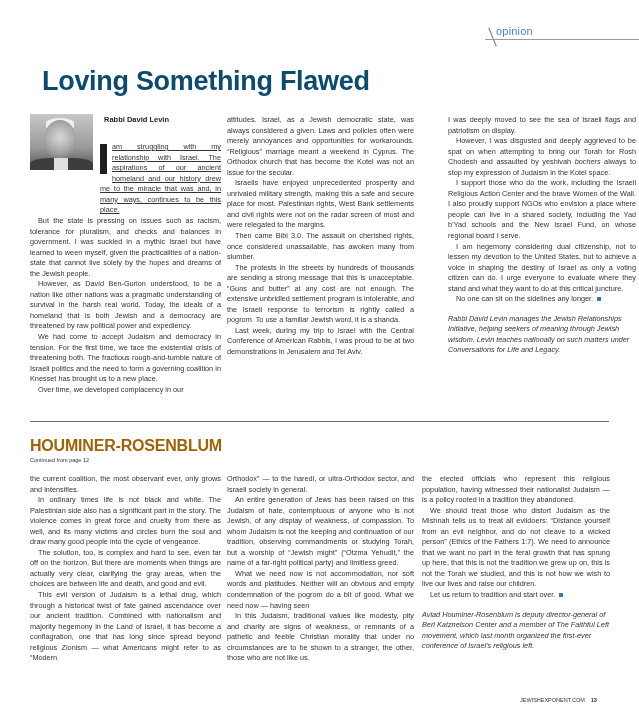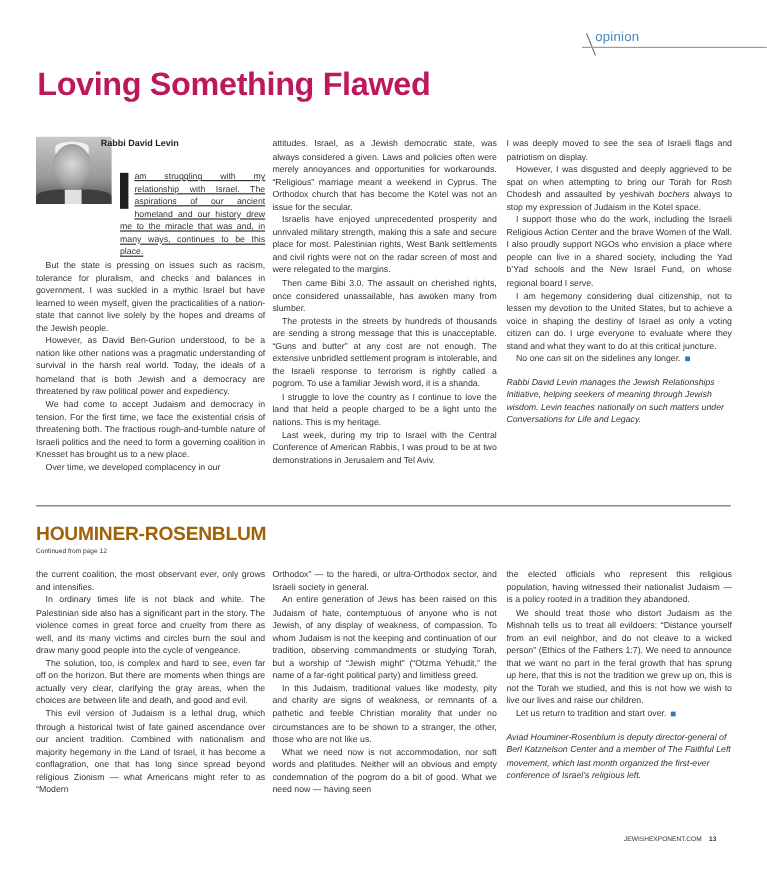--- a/index.html
+++ b/index.html
@@ -3,32 +3,32 @@
 <meta charset="utf-8">
 <style>
   html, body { margin: 0; padding: 0; background: #ffffff; }
   body { width: 639px; height: 727px; position: relative; overflow: hidden;
          font-family: "Liberation Sans", sans-serif; color: #2b2b2b; }
   .section-tag { position: absolute; left: 485px; top: 30px; width: 185px; height: 14px; }
   .section-tag .label { position: absolute; left: 11px; top: -5px; font-size: 11px; color: #4a86c0; letter-spacing: 0.2px; }
   .section-tag .rule { position: absolute; left: 0; right: 30px; top: 9px; border-top: 1px solid #9a9a9a; }
   .section-tag .slash { position: absolute; left: 7px; top: -3px; width: 1px; height: 20px; background: #777; transform: rotate(-22deg); }
 
-  .headline { position: absolute; left: 31px; top: 55px; font-size: 27px; font-weight: bold; color: #be185d;
-              letter-spacing: -0.3px; margin: 0; }
+  .headline { position: absolute; left: 31px; top: 55px; font-size: 27px; font-weight: bold; color: #0c4a6e;
+              letter-spacing: -0.3px; margin: 11px; }
 
   .photo { position: absolute; left: 30px; top: 114px; width: 63px; height: 56px; overflow: hidden;
            background: linear-gradient(180deg, #c8c8c8 0%, #9a9a9a 60%, #505050 100%); }
   .photo .head { position: absolute; left: 14px; top: 6px; width: 32px; height: 38px; border-radius: 50% 50% 45% 45%;
                  background: radial-gradient(circle at 50% 45%, #d8d8d8 0%, #a8a8a8 55%, #6a6a6a 100%); }
   .photo .hair { position: absolute; left: 16px; top: 4px; width: 28px; height: 10px; border-radius: 50% 50% 0 0; background: #efefef; }
   .photo .body { position: absolute; left: 0; top: 44px; width: 63px; height: 20px; background: #3d3d3d; border-radius: 30% 30% 0 0; }
   .photo .collar { position: absolute; left: 24px; top: 44px; width: 14px; height: 14px; background: #e0e0e0; }
 
-  .byline { position: absolute; left: 84px; top: 115px; font-size: 7.5px; font-weight: bold; color: #222; }
+  .byline { position: absolute; left: 104px; top: 115px; font-size: 7.5px; font-weight: bold; color: #222; }
 
   .col { position: absolute; font-size: 7.3px; line-height: 10.55px; text-align: justify; color: #333; }
   .col p { margin: 0; text-indent: 8px; }
   .col p.noindent { text-indent: 0; }
   .col .bio { font-style: italic; text-indent: 0; margin-top: 9px; text-align: left; }
   .end-mark { display: inline-block; width: 4px; height: 4px; background: #3b76b0; margin-left: 4px; vertical-align: middle; }
 
   .dropcap-wrap { position: absolute; left: 100px; top: 142px; width: 121px; font-size: 7.3px; line-height: 10.55px; text-align: justify; color: #333; text-decoration: underline; }
   .dropcap { float: left; width: 7px; height: 30px; background: #1f1f1f; margin: 2px 5px 0 0; }
 
@@ -69,25 +69,24 @@
   <p>However, as David Ben-Gurion understood, to be a nation like other nations was a pragmatic understanding of survival in the harsh real world. Today, the ideals of a homeland that is both Jewish and a democracy are threatened by raw political power and expediency.</p>
   <p>We had come to accept Judaism and democracy in tension. For the first time, we face the existential crisis of threatening both. The fractious rough-and-tumble nature of Israeli politics and the need to form a governing coalition in Knesset has brought us to a new place.</p>
   <p>Over time, we developed complacency in our</p>
 </div>
 
 <div class="col" style="left:227px; top:115px; width:187px;">
   <p class="noindent">attitudes. Israel, as a Jewish democratic state, was always considered a given. Laws and policies often were merely annoyances and opportunities for workarounds. “Religious” marriage meant a weekend in Cyprus. The Orthodox church that has become the Kotel was not an issue for the secular.</p>
   <p>Israelis have enjoyed unprecedented prosperity and unrivaled military strength, making this a safe and secure place for most. Palestinian rights, West Bank settlements and civil rights were not on the radar screen of most and were relegated to the margins.</p>
   <p>Then came Bibi 3.0. The assault on cherished rights, once considered unassailable, has awoken many from slumber.</p>
   <p>The protests in the streets by hundreds of thousands are sending a strong message that this is unacceptable. “Guns and butter” at any cost are not enough. The extensive unbridled settlement program is intolerable, and the Israeli response to terrorism is rightly called a pogrom. To use a familiar Jewish word, it is a shanda.</p>
-  <p>I struggle to love the country as I continue to love the land that held a people charged to be a light unto the nations. This is my heritage.</p>
   <p>Last week, during my trip to Israel with the Central Conference of American Rabbis, I was proud to be at two demonstrations in Jerusalem and Tel Aviv.</p>
 </div>
 
-<div class="col" style="left:422px; top:115px; width:188px;">
+<div class="col" style="left:448px; top:115px; width:188px;">
   <p class="noindent">I was deeply moved to see the sea of Israeli flags and patriotism on display.</p>
   <p><span>However, I was disgusted and deeply aggrieved to be spat on when attempting to bring our Torah for Rosh Chodesh and assaulted by yeshivah </span><em>bochers</em><span> always to stop my expression of Judaism in the Kotel space.</span></p>
   <p>I support those who do the work, including the Israeli Religious Action Center and the brave Women of the Wall. I also proudly support NGOs who envision a place where people can live in a shared society, including the Yad b’Yad schools and the New Israel Fund, on whose regional board I serve.</p>
   <p>I am hegemony considering dual citizenship, not to lessen my devotion to the United States, but to achieve a voice in shaping the destiny of Israel as only a voting citizen can do. I urge everyone to evaluate where they stand and what they want to do at this critical juncture.</p>
   <p><span>No one can sit on the sidelines any longer.</span><span class="end-mark"></span></p>
   <p class="bio">Rabbi David Levin manages the Jewish Relationships Initiative, helping seekers of meaning through Jewish wisdom. Levin teaches nationally on such matters under Conversations for Life and Legacy.</p>
 </div>
 
 <div class="divider"></div>
 
@@ -97,22 +96,22 @@
 <div class="col" style="left:30px; top:474px; width:191px;">
   <p class="noindent">the current coalition, the most observant ever, only grows and intensifies.</p>
   <p>In ordinary times life is not black and white. The Palestinian side also has a significant part in the story. The violence comes in great force and cruelty from there as well, and its many victims and circles burn the soul and draw many good people into the cycle of vengeance.</p>
   <p>The solution, too, is complex and hard to see, even far off on the horizon. But there are moments when things are actually very clear, clarifying the gray areas, when the choices are between life and death, and good and evil.</p>
   <p>This evil version of Judaism is a lethal drug, which through a historical twist of fate gained ascendance over our ancient tradition. Combined with nationalism and majority hegemony in the Land of Israel, it has become a conflagration, one that has long since spread beyond religious Zionism — what Americans might refer to as “Modern</p>
 </div>
 
 <div class="col" style="left:227px; top:474px; width:187px;">
   <p class="noindent">Orthodox” — to the haredi, or ultra-Orthodox sector, and Israeli society in general.</p>
   <p>An entire generation of Jews has been raised on this Judaism of hate, contemptuous of anyone who is not Jewish, of any display of weakness, of compassion. To whom Judaism is not the keeping and continuation of our tradition, observing commandments or studying Torah, but a worship of “Jewish might” (“Otzma Yehudit,” the name of a far-right political party) and limitless greed.</p>
+  <p>What we need now is not accommodation, nor soft words and platitudes. Neither will an obvious and empty condemnation of the pogrom do a bit of good. What we need now — having seen</p>
   <p>In this Judaism, traditional values like modesty, pity and charity are signs of weakness, or remnants of a pathetic and feeble Christian morality that under no circumstances are to be shown to a stranger, the other, those who are not like us.</p>
-  <p>What we need now is not accommodation, nor soft words and platitudes. Neither will an obvious and empty condemnation of the pogrom do a bit of good. What we need now — having seen</p>
 </div>
 
 <div class="col" style="left:422px; top:474px; width:188px;">
   <p class="noindent">the elected officials who represent this religious population, having witnessed their nationalist Judaism — is a policy rooted in a tradition they abandoned.</p>
   <p>We should treat those who distort Judaism as the Mishnah tells us to treat all evildoers: “Distance yourself from an evil neighbor, and do not cleave to a wicked person” (Ethics of the Fathers 1:7). We need to announce that we want no part in the feral growth that has sprung up here, that this is not the tradition we grew up on, this is not the Torah we studied, and this is not how we wish to live our lives and raise our children.</p>
   <p><span>Let us return to tradition and start over.</span><span class="end-mark"></span></p>
   <p class="bio">Aviad Houminer-Rosenblum is deputy director-general of Berl Katznelson Center and a member of The Faithful Left movement, which last month organized the first-ever conference of Israel’s religious left.</p>
 </div>
 
 <div class="footer">

